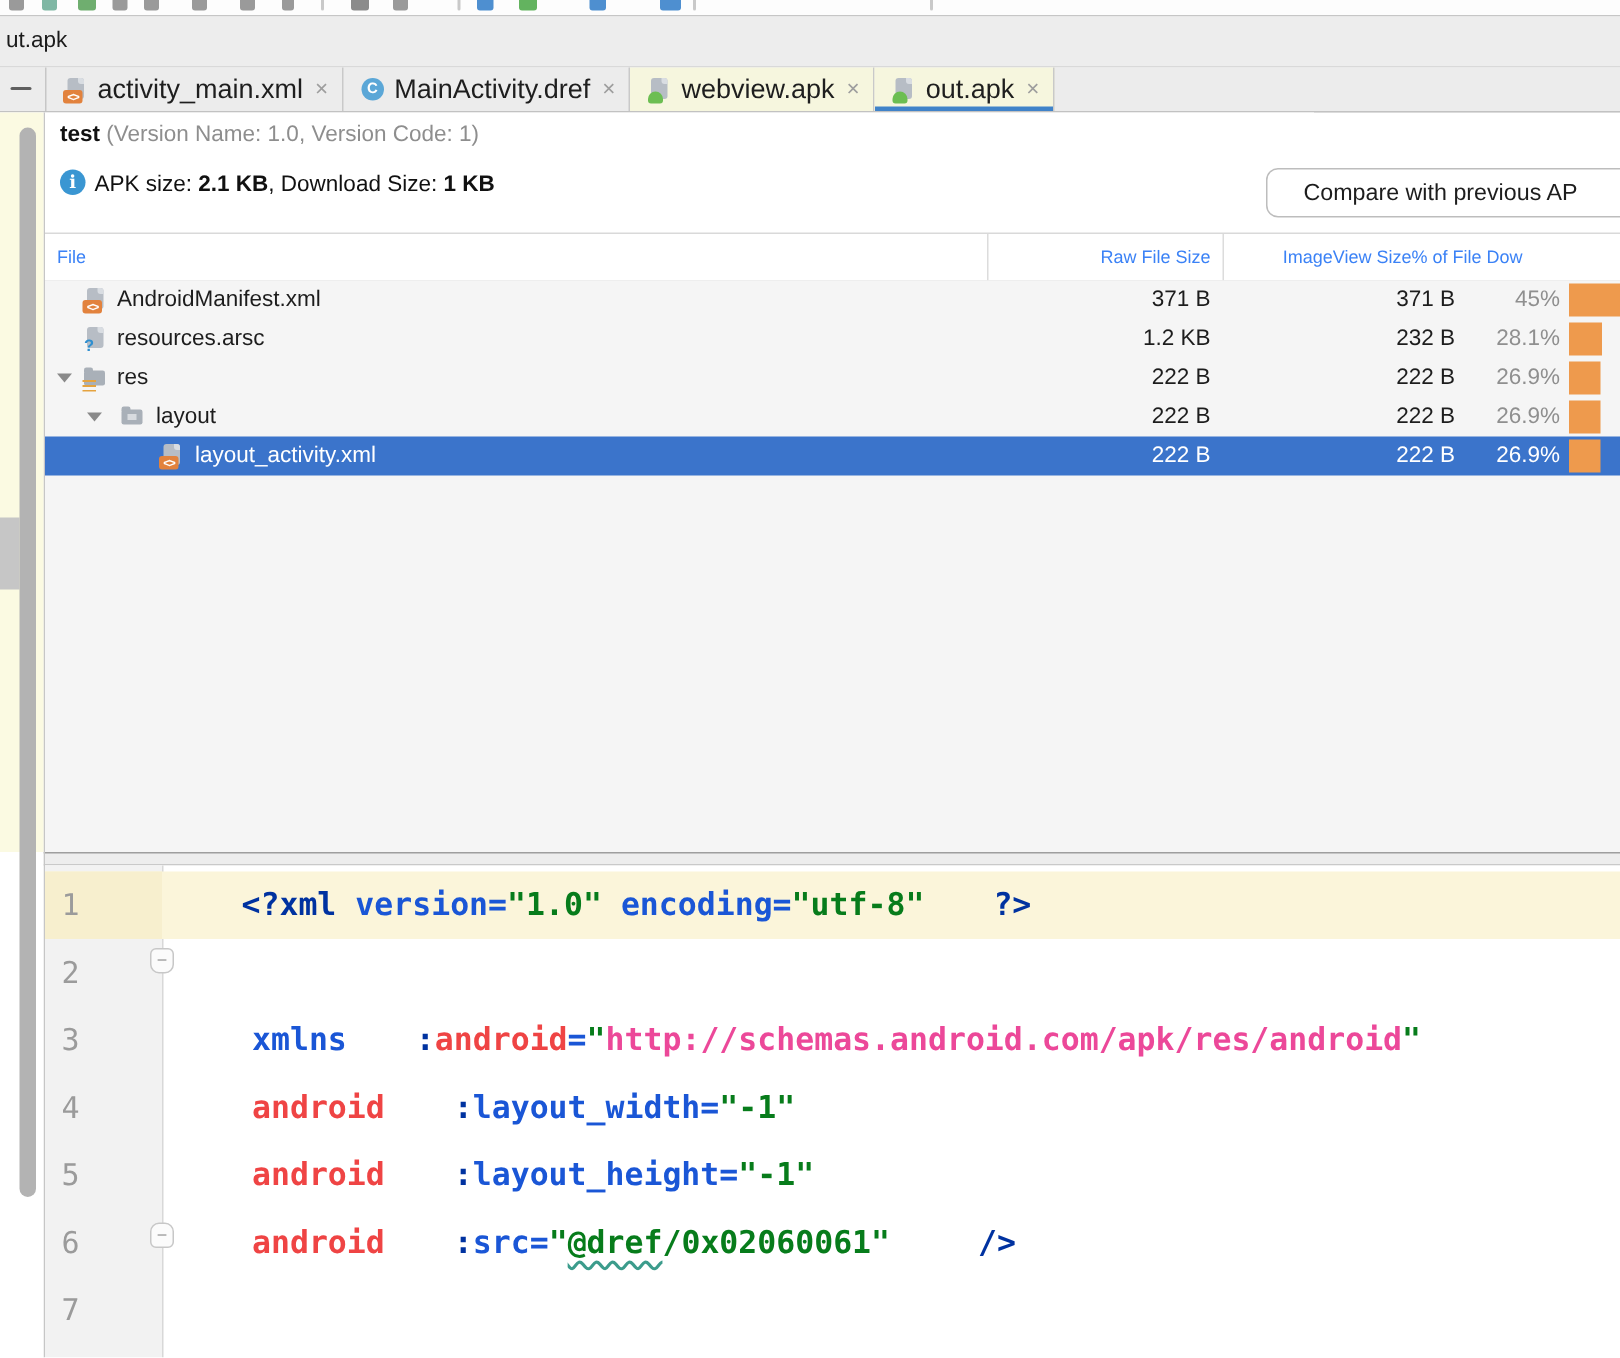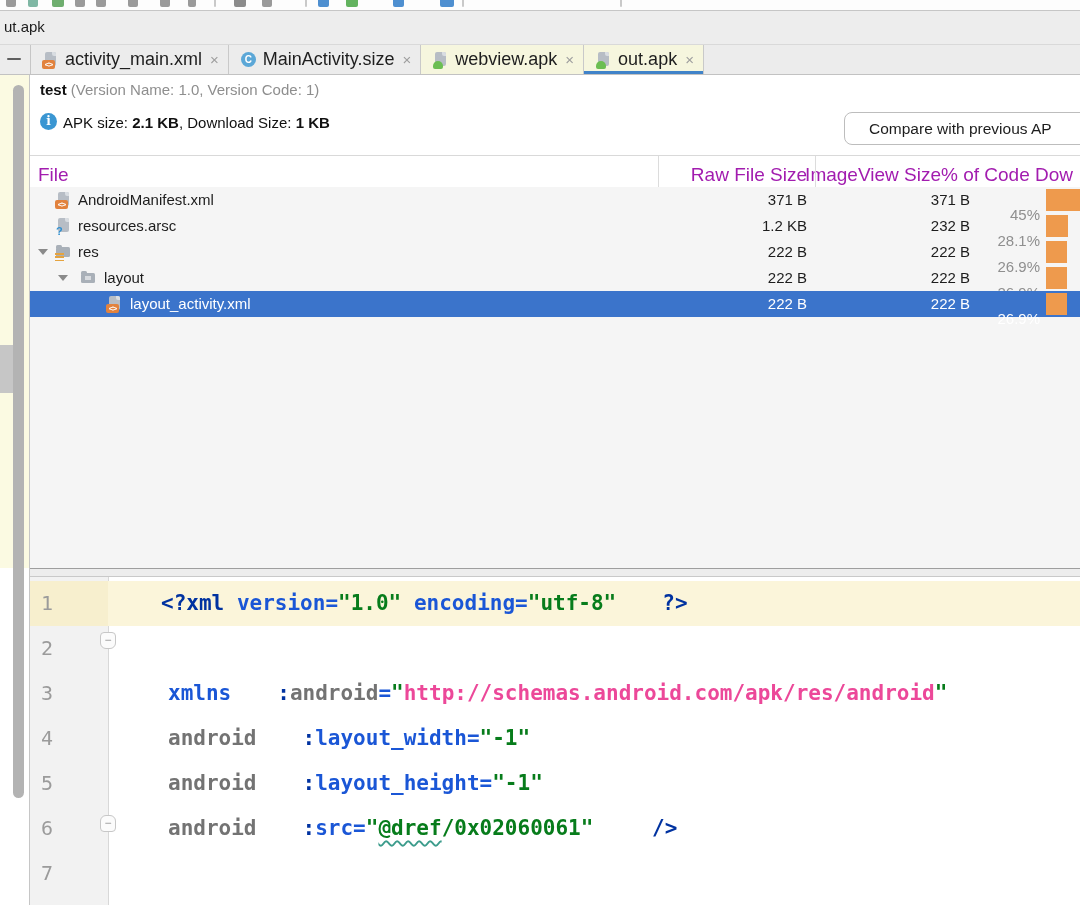--- a/index.html
+++ b/index.html
@@ -37,31 +37,31 @@
   .fico .jcircle{position:absolute;left:1px;top:0;width:15px;height:15px;background:#5ba7d7;border-radius:50%;color:#fff;font-size:10px;font-weight:bold;text-align:center;line-height:15px;}
   
   .apk-panel{position:absolute;left:0;top:75px;width:876px;height:493px;background:#ffffff;}
   .apk-title{position:absolute;left:40px;top:6px;font-size:15px;}
   .apk-title b{color:#111;}
   .apk-title .ver{color:#8e8e8e;}
   .info-icon{position:absolute;left:40px;top:38px;width:17px;height:17px;background:#3a96d2;border-radius:50%;color:#fff;font-size:12px;font-weight:bold;text-align:center;line-height:17px;font-family:"DejaVu Serif",serif;}
   .apk-sizes{position:absolute;left:63px;top:39px;font-size:15px;color:#111;}
   .compare-btn{position:absolute;left:844px;top:37px;width:260px;height:33px;background:#ffffff;border:1px solid #bdbdbd;border-radius:8px;font-size:15.5px;color:#1d1d1d;line-height:31px;padding-left:24px;white-space:nowrap;box-sizing:border-box;}
   
-  .tbl-head{position:absolute;left:30px;top:80px;width:1050px;height:31px;background:#ffffff;border-top:1px solid #d9d9d9;border-bottom:1px solid #cfcfcf;font-size:19px;color:#a21caf;}
+  .tbl-head{position:absolute;left:30px;top:80px;width:1050px;height:31px;background:#ffffff;border-top:1px solid #d9d9d9;border-bottom:1px solid #cfcfcf;font-size:12px;color:#3b82f6;}
   .th{position:absolute;top:8px;white-space:nowrap;}
   .col-div{position:absolute;top:0;bottom:0;width:1px;background:#dcdcdc;}
   .tree-area{position:absolute;left:30px;top:112px;width:1050px;height:381px;background:#f5f5f5;}
   .row{position:relative;height:26px;font-size:15px;color:#1d1d1d;}
   .row.sel{background:#3b74cb;color:#ffffff;}
   .row .exp{position:absolute;top:10px;width:0;height:0;border-left:5px solid rgba(0,0,0,0);border-right:5px solid rgba(0,0,0,0);border-top:6px solid #8a8a8a;}
   .row .fico{position:absolute;top:5px;}
   .row .nm{position:absolute;top:4px;white-space:nowrap;}
   .row .cell{position:absolute;top:4px;white-space:nowrap;text-align:center;}
-  .row .pct{color:#8f8f8f;margin-top:15px;}
+  .row .pct{color:#8f8f8f;}
   .row.sel .pct{color:#ffffff;}
   .row .bar{position:absolute;left:1016px;top:2px;height:22px;}
   
   .splitter{position:absolute;left:0;top:568px;width:1080px;height:9px;background:#ededed;border-top:1px solid #9e9e9e;border-bottom:1px solid #c9c9c9;box-sizing:border-box;}
   
   .left-rail{position:absolute;left:0;top:75px;width:30px;height:830px;border-right:1px solid #c6c6c6;box-sizing:border-box;z-index:5;}
   .rail-top{position:absolute;left:0;top:0;width:29px;height:493px;background:#fbfae2;}
   .rail-bottom{position:absolute;left:0;top:493px;width:29px;height:337px;background:#ffffff;}
   .rail-thumb{position:absolute;left:13px;top:10px;width:11px;height:713px;background:#b3b3b3;border-radius:6px;}
   .rail-mark{position:absolute;left:0;top:270px;width:13px;height:48px;background:#c6c6c6;}
@@ -71,21 +71,21 @@
   .fold-line{position:absolute;left:78px;top:0;bottom:0;width:1px;background:#d8d8d8;}
   .code-lines{position:absolute;left:0;top:4px;width:1050px;}
   .code-line{display:flex;height:45px;position:relative;}
   .code-line.hl{background:#fbf5da;}
   .code-line.hl .gutter-num{background:#f7efce;}
   .gutter-num{width:78px;flex:0 0 auto;box-sizing:border-box;padding-left:11px;font-family:"DejaVu Sans Mono",monospace;font-size:20px;color:#9b9b9b;line-height:45px;}
   .code-text{font-family:"DejaVu Sans Mono",monospace;font-size:21px;font-weight:bold;line-height:45px;white-space:pre;padding-left:7px;}
   .code-text.indent{padding-left:60px;}
   .tk-tag{color:#0032a0;margin-left:46px;}
   .tk-attr{color:#1a56d6;}
-  .tk-ns{color:#737373;}
+  .tk-ns{color:#ef4444;}
   .tk-val{color:#077c1b;}
   .tk-url{color:#ec4899;}
   .tk-pl{color:#000000;}
   .wavy{text-decoration:underline;text-decoration-style:wavy;text-decoration-color:#3c9c8c;text-decoration-thickness:1.5px;text-underline-offset:5px;text-decoration-skip-ink:none;}
   .fold-marker{position:absolute;left:70px;width:16px;height:17px;background:#fbfbfb;border:1px solid #c7c7c7;border-radius:4px;color:#9a9a9a;font-size:12px;line-height:15px;text-align:center;box-sizing:border-box;z-index:3;}
   .fold-marker.down{top:6px;border-radius:4px 4px 6px 6px;}
   .fold-marker.up{top:9px;border-radius:6px 6px 4px 4px;}
 </style>
 </head>
 <body>
@@ -125,21 +125,21 @@
           <span class="page"></span>
           <span class="badge-xml">&lt;&gt;</span>
         </span>
         <span class="tab-label">activity_main.xml</span>
         <span class="tab-close">×</span>
       </div>
       <div class="tab">
         <span class="fico">
           <span class="jcircle">C</span>
         </span>
-        <span class="tab-label">MainActivity.size</span>
+        <span class="tab-label">MainActivity.dref</span>
         <span class="tab-close">×</span>
       </div>
       <div class="tab yellow">
         <span class="fico">
           <span class="page"></span>
           <span class="robot"></span>
         </span>
         <span class="tab-label">webview.apk</span>
         <span class="tab-close">×</span>
       </div>
@@ -162,21 +162,21 @@
   <div class="info-icon">i</div>
   <div class="apk-sizes">
     <span>APK size: </span><b>2.1 KB</b><span>, Download Size: </span><b>1 KB</b>
   </div>
   <div class="compare-btn">Compare with previous AP</div>
 
   <div class="tbl-head">
     <span class="th" style="left:8px;">File</span>
     <span class="th" style="right:273px;">Raw File Size</span>
     <span class="th" style="right:139px;">ImageView Size</span>
-    <span class="th" style="left:911px;">% of Code Dow</span>
+    <span class="th" style="left:911px;">% of File Dow</span>
     <div class="col-div" style="left:628px;"></div>
     <div class="col-div" style="left:785px;"></div>
   </div>
 
   <div class="tree-area" id="tree-rows">
       <div class="row">
         <span class="fico" style="left: 25px;">
           <span class="page"></span>
           <span class="badge-xml">&lt;&gt;</span>
         </span>

